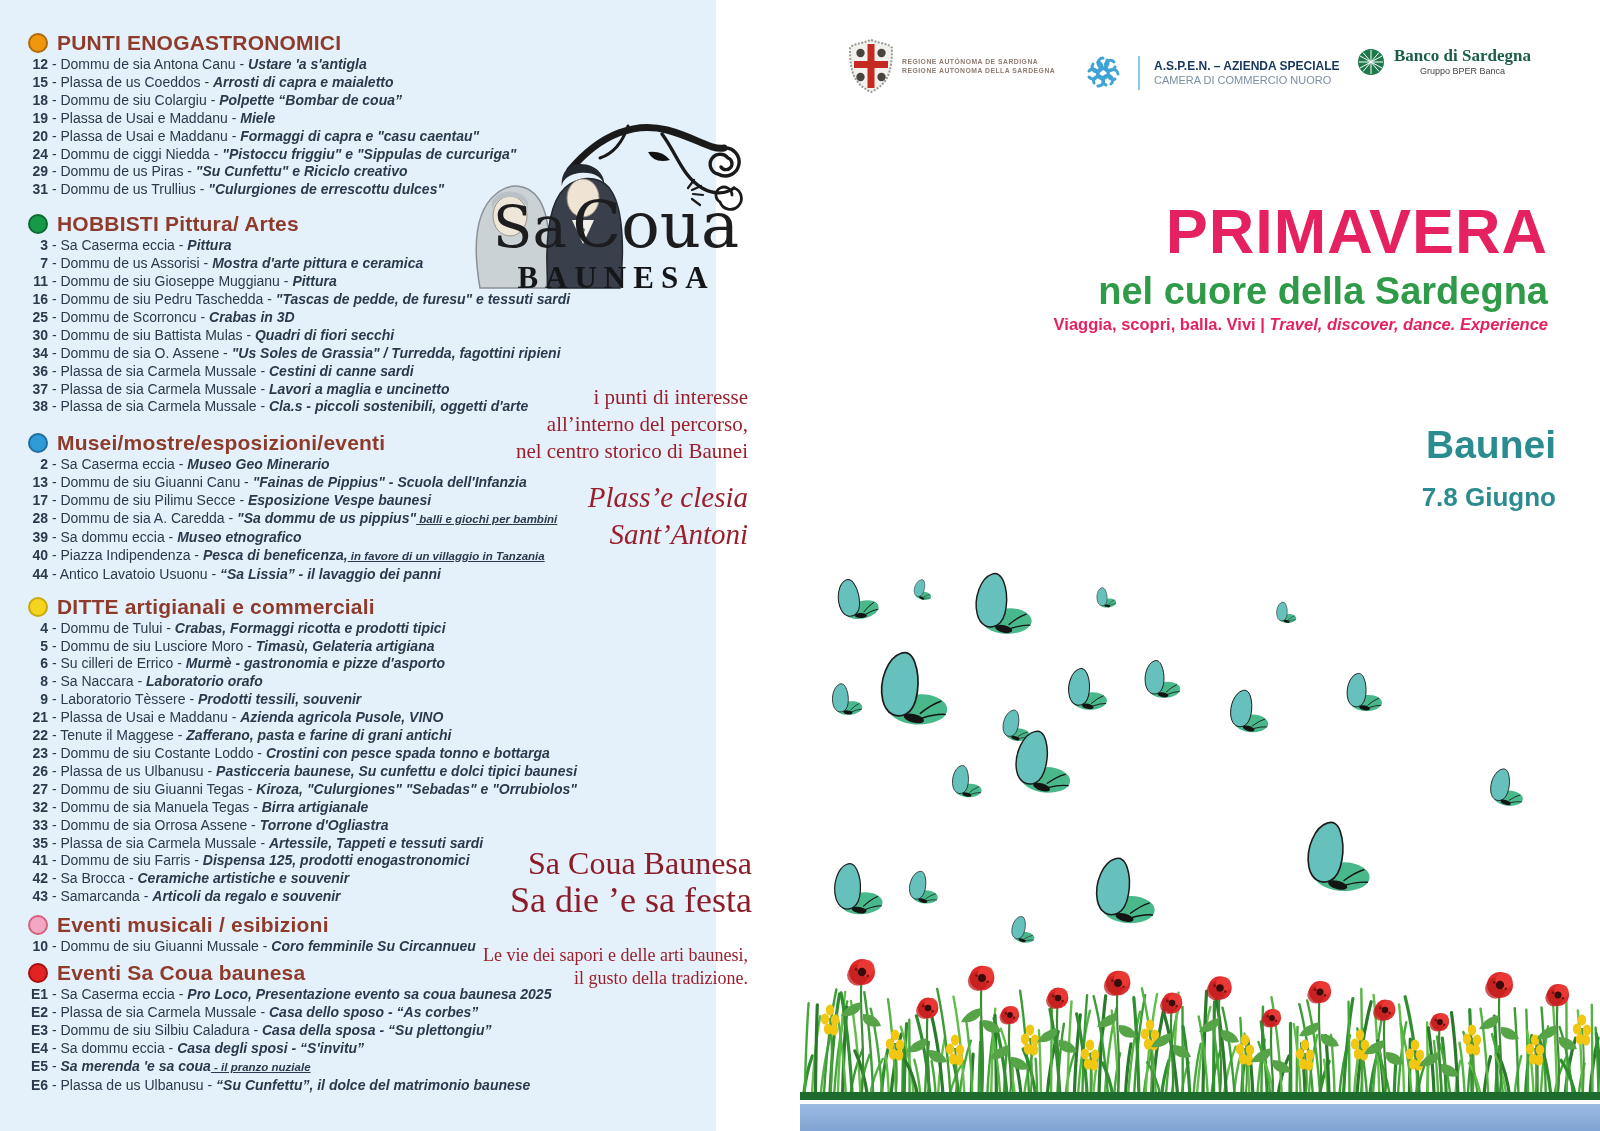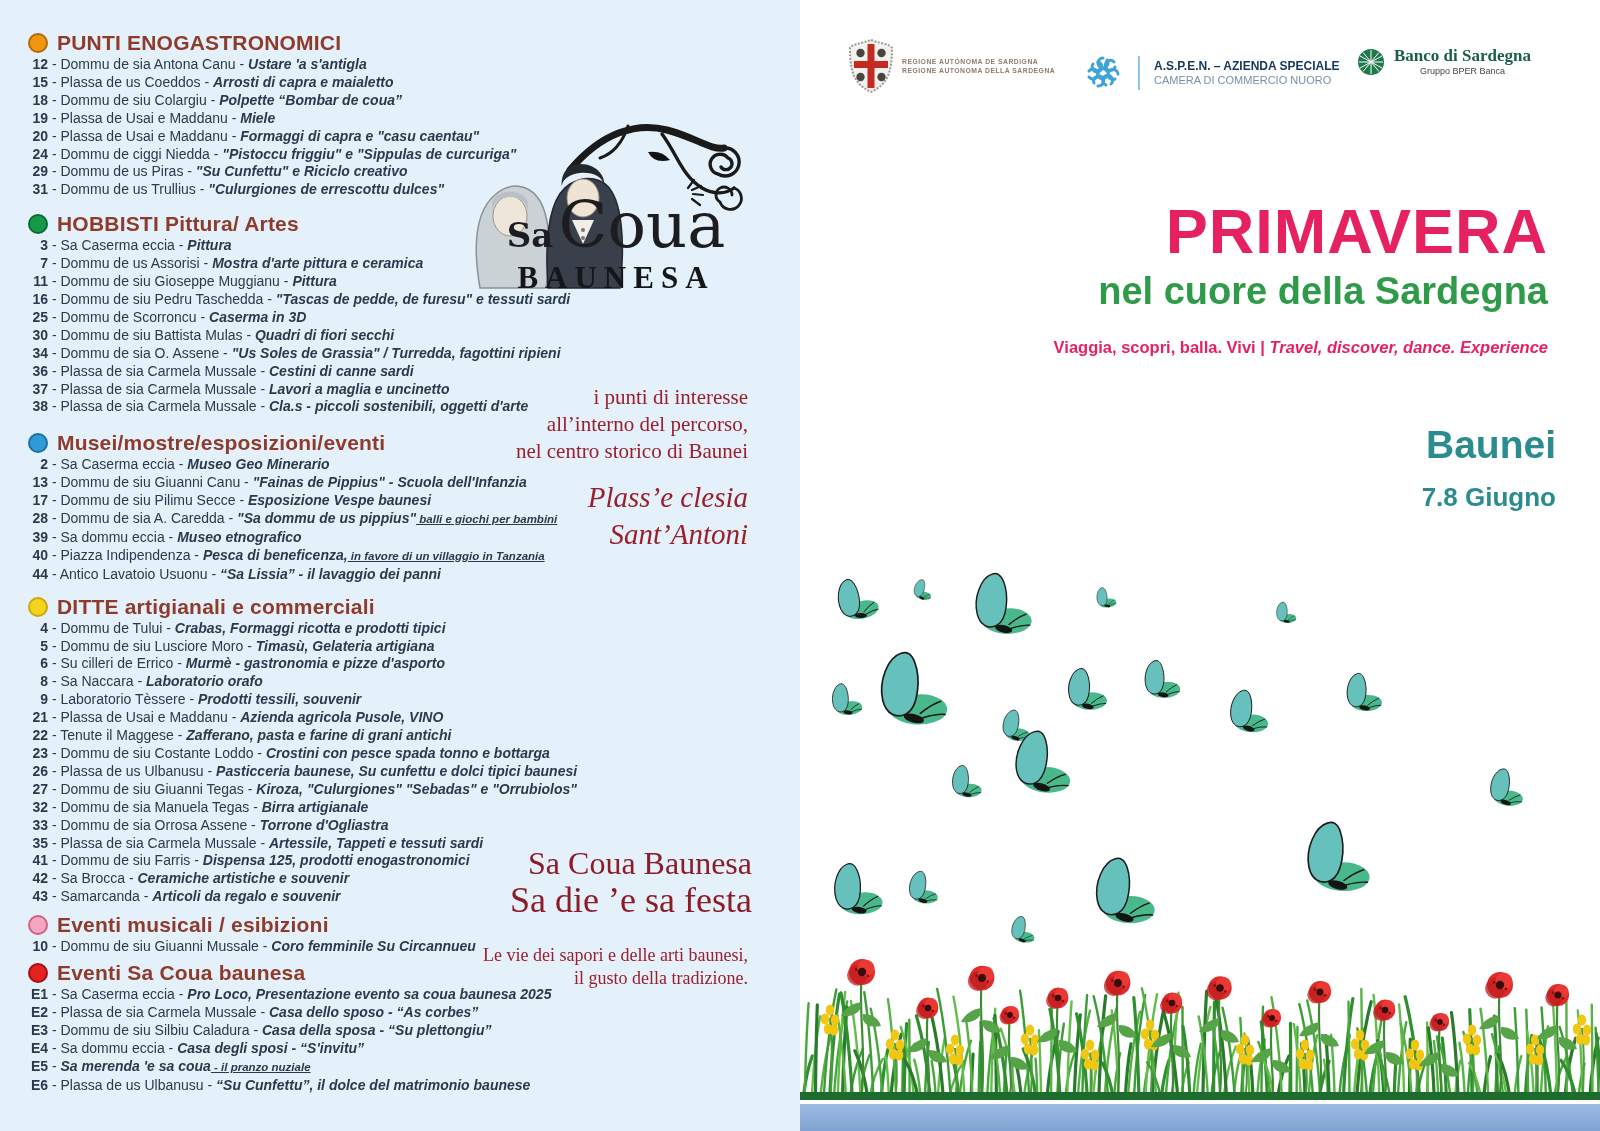--- a/index.html
+++ b/index.html
@@ -1,34 +1,34 @@
 <!DOCTYPE html>
 <html><head>
 <meta charset="utf-8">
 <style>
   html,body{margin:0;padding:0;background:#9a9a9a;}
   #page{position:relative;width:1600px;height:1131px;overflow:hidden;
         font-family:"Liberation Sans",sans-serif;background:#fff;}
   
-  #left-page{position:absolute;left:0;top:0;width:800px;height:1131px;background:#E4F1FA;}
+  #left-page{position:absolute;left:0;top:0;width:716px;height:1131px;background:#E4F1FA;}
   #sections{position:absolute;left:28px;top:30px;width:530px;}
   .section{margin-bottom:0;}
   .sec-head{display:flex;align-items:center;gap:9px;height:26px;}
   .bullet{width:16px;height:16px;border-radius:50%;flex:0 0 16px;}
   .sec-title{font-size:21px;font-weight:bold;color:#8E3B2B;letter-spacing:.2px;white-space:nowrap;}
   .item{font-size:14px;line-height:17.9px;color:#2A3A4C;white-space:nowrap;}
   .item .num{font-weight:bold;display:inline-block;min-width:20px;text-align:right;}
   .item .desc{font-style:italic;font-weight:bold;}
   .item .note{font-style:italic;font-weight:bold;font-size:11.5px;text-decoration:underline;}
   .m1{margin-top:12px}.m2{margin-top:14px}.m3{margin-top:10px}.m4{margin-top:6px}.m5{margin-top:4px}
   
   #logo-block{position:absolute;left:452px;top:92px;width:300px;height:215px;}
   #logo-script{position:absolute;left:30px;top:96px;width:268px;text-align:center;color:#1d1d1f;
      font-family:"DejaVu Serif",serif;}
-  #logo-sa{font-size:34px;font-weight:bold;}
+  #logo-sa{font-size:58px;}
   #logo-coua{font-size:64px;}
   #logo-baunesa{position:absolute;left:30px;top:168px;width:268px;text-align:center;
      font-family:"Liberation Serif",serif;font-weight:bold;font-size:31px;letter-spacing:7px;color:#15161a;}
   
   #interest-note{position:absolute;left:400px;top:384px;width:348px;text-align:right;
      font-family:"Liberation Serif",serif;color:#9A1F2D;font-size:21px;line-height:27px;}
   #interest-place{margin-top:14px;font-style:italic;font-size:29px;line-height:37px;}
   
   #footer-title{position:absolute;left:370px;top:846px;width:382px;text-align:right;
      font-family:"Liberation Serif",serif;color:#8C1C28;line-height:1.08;}
@@ -44,21 +44,21 @@
   #logo-aspen{left:282px;top:52px;}
   .aspen-bar{width:2px;height:34px;background:#8CC7E8;margin:0 6px;}
   .aspen-l1{font-size:12px;font-weight:bold;color:#16365C;line-height:15px;}
   .aspen-l2{font-size:11px;color:#7A8FA6;line-height:13px;}
   #logo-banco{left:556px;top:46px;}
   .banco-l1{font-family:"Liberation Serif",serif;font-size:17px;font-weight:bold;color:#1B5E46;line-height:19px;}
   .banco-l2{font-size:9px;color:#444;line-height:12px;text-align:center;}
   #title-block{position:absolute;right:52px;top:196px;width:560px;text-align:right;}
   #title-main{font-size:63px;font-weight:800;color:#E6215F;letter-spacing:1px;line-height:70px;}
   #title-sub{font-size:38px;font-weight:600;color:#2F9B49;line-height:46px;margin-top:2px;}
-  #tagline{font-size:16.5px;font-weight:bold;color:#E6215F;margin-top:24px;}
+  #tagline{font-size:16.5px;font-weight:bold;color:#E6215F;margin-top:1px;}
   #tagline .it{font-style:italic;}
   #place-block{position:absolute;right:44px;top:414px;text-align:right;color:#2B8C90;}
   #place-name{font-size:39px;font-weight:800;line-height:62px;}
   #place-date{font-size:26px;font-weight:bold;margin-top:6px;}
   #butterflies{position:absolute;left:0;top:0;width:800px;height:1131px;}
   #grass-svg{position:absolute;left:0;top:940px;width:800px;height:165px;}
   #blue-band{position:absolute;left:0;top:1104px;width:800px;height:27px;
      background:linear-gradient(#9CBCE3,#7FA3D3);}
 </style>
 </head>
@@ -84,21 +84,21 @@
         </div>
         <div class="section m1">
           <div class="sec-head">
             <span class="bullet" style="background: rgb(22, 154, 74); border: 2px solid rgb(11, 107, 51);"></span>
             <span class="sec-title">HOBBISTI Pittura/ Artes</span>
           </div>
           <div class="item"><span class="num">3</span> - <span>Sa Caserma eccia</span> - <span class="desc">Pittura</span></div>
           <div class="item"><span class="num">7</span> - <span>Dommu de us Assorisi</span> - <span class="desc">Mostra d'arte pittura e ceramica</span></div>
           <div class="item"><span class="num">11</span> - <span>Dommu de siu Gioseppe Muggianu</span> - <span class="desc">Pittura</span></div>
           <div class="item"><span class="num">16</span> - <span>Dommu de siu Pedru Taschedda</span> - <span class="desc">"Tascas de pedde, de furesu" e tessuti sardi</span></div>
-          <div class="item"><span class="num">25</span> - <span>Dommu de Scorroncu</span> - <span class="desc">Caserma in 3D</span></div>
+          <div class="item"><span class="num">25</span> - <span>Dommu de Scorroncu</span> - <span class="desc">Crabas in 3D</span></div>
           <div class="item"><span class="num">30</span> - <span>Dommu de siu Battista Mulas</span> - <span class="desc">Quadri di  fiori secchi</span></div>
           <div class="item"><span class="num">34</span> - <span>Dommu de sia O. Assene</span> - <span class="desc">"Us Soles de Grassia" / Turredda, fagottini ripieni</span></div>
           <div class="item"><span class="num">36</span> - <span>Plassa de sia Carmela Mussale</span> - <span class="desc">Cestini di canne sardi</span></div>
           <div class="item"><span class="num">37</span> - <span>Plassa de sia Carmela Mussale</span> - <span class="desc">Lavori a maglia e uncinetto</span></div>
           <div class="item"><span class="num">38</span> - <span>Plassa de sia Carmela Mussale</span> - <span class="desc">Cla.s - piccoli sostenibili, oggetti d'arte</span></div>
         </div>
         <div class="section m2">
           <div class="sec-head">
             <span class="bullet" style="background: rgb(47, 155, 216); border: 2px solid rgb(30, 111, 158);"></span>
             <span class="sec-title">Musei/mostre/esposizioni/eventi</span>

